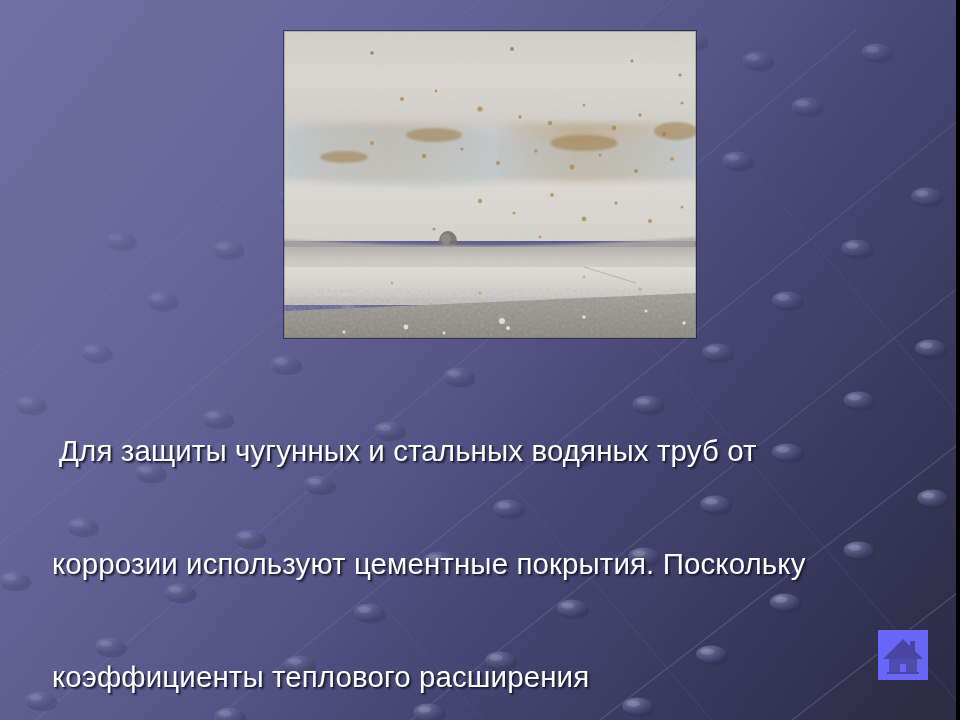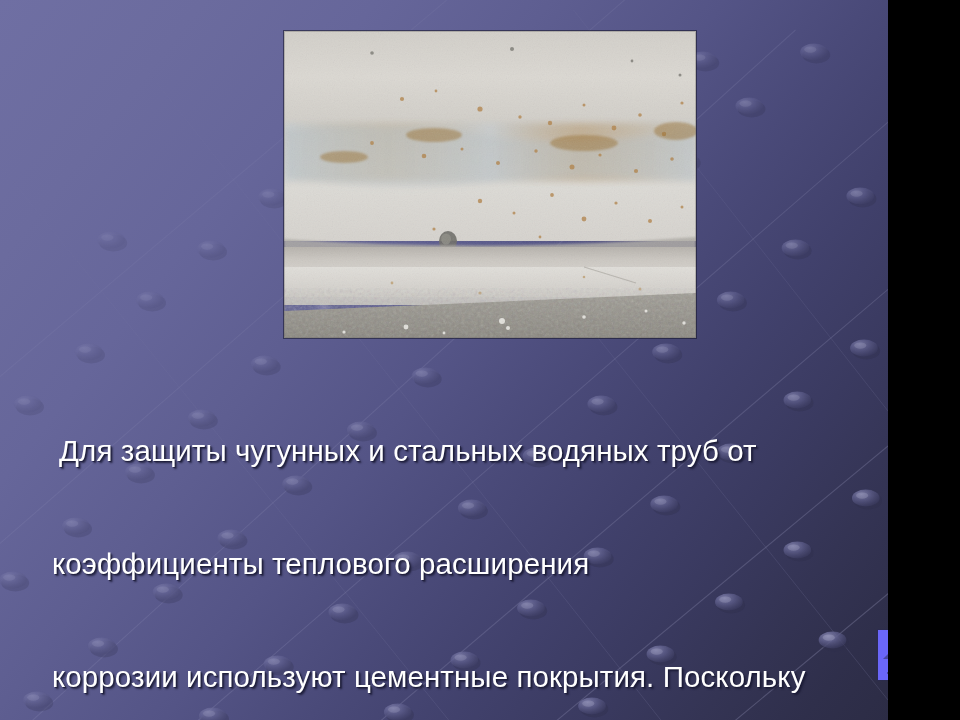--- a/index.html
+++ b/index.html
@@ -3,21 +3,21 @@
 <meta charset="utf-8">
 <title>Slide</title>
 <style>
   html, body {
     margin: 0;
     padding: 0;
     background: #000;
   }
   #slide {
     position: relative;
-    width: 888px;
+    width: 956px;
     height: 720px;
     overflow: hidden;
     font-family: "Liberation Sans", sans-serif;
     
     background:
       linear-gradient(128deg,
         #6f6fa3 0%,
         #6b6b9e 14%,
         #66669a 26%,
         #5e5e91 38%,
@@ -338,22 +338,22 @@
       </g>
 
       <rect x="0" y="0" width="412" height="307" filter="url(#grain)" opacity="0.55"></rect>
 
       <rect x="0" y="0" width="412" height="307" fill="none" stroke="#6e6b66" stroke-width="2" opacity="0.35"></rect>
     </svg>
   </div>
 
   <div id="body-text">
     <span class="ln first">Для защиты чугунных и стальных водяных труб от</span>
+    <span class="ln">коррозии используют цементные покрытия. Поскольку</span>
     <span class="ln">коэффициенты теплового расширения</span>
-    <span class="ln">коррозии используют цементные покрытия. Поскольку</span>
     
     
     
     
     
   </div>
 
   <div id="home-button" title="">
     <span>
       <svg width="50" height="50" viewBox="0 0 50 50" xmlns="http://www.w3.org/2000/svg">

